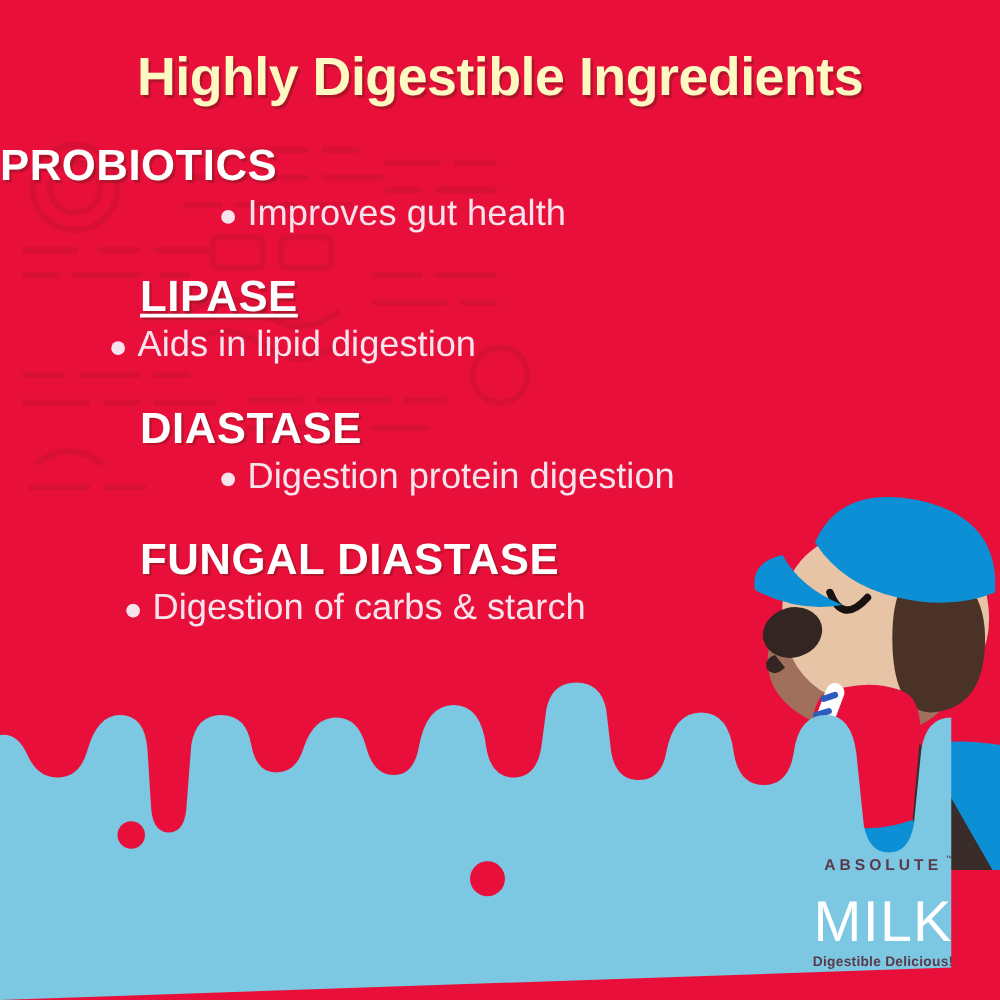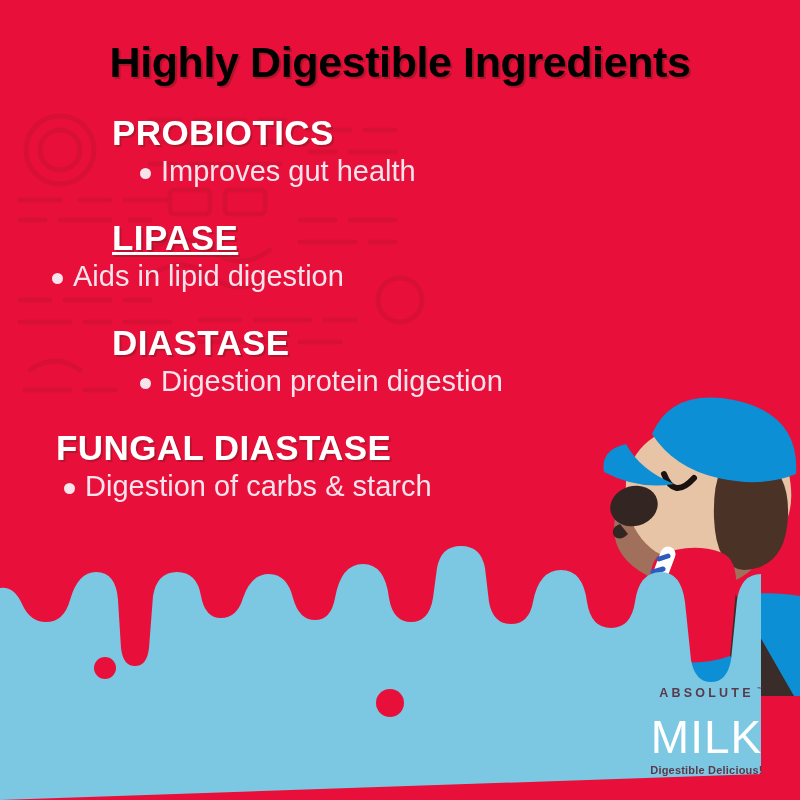--- a/index.html
+++ b/index.html
@@ -19,51 +19,51 @@
   
   .milk{
     position:absolute;left:0;bottom:0;width:800px;height:260px;
   }
   .milk svg{display:block;width:100%;height:100%;}
 
   
   .title{
     position:absolute;left:0;top:38px;width:800px;text-align:center;
     font-size:43px;font-weight:bold;letter-spacing:-.4px;
-    color:#000000;
+    color:#fef9c3;
     text-shadow:2px 2px 0 rgba(110,25,25,.45);
     white-space:nowrap;
   }
 
   
   .list{
     position:absolute;left:0;top:112px;width:660px;
   }
   .item{margin-bottom:6px;}
   .item-name{
     font-size:35px;font-weight:bold;color:#ffffff;letter-spacing:.4px;
     text-shadow:2px 2px 0 rgba(110,25,25,.40);
     line-height:1.18;
   }
   .item-desc{
     font-size:29px;color:#F6E3EC;font-weight:400;line-height:1.3;
-    display:flex;align-items:center;gap:10px;
+    display:flex;align-items:center;gap:10px;margin-left:37px;
   }
   .bullet{
     display:inline-block;width:11px;height:11px;border-radius:50%;
     background:#F6E3EC;flex:0 0 auto;position:relative;top:1px;
   }
   
-  .r0 .item-name{padding-left:112px;}
+  .r0 .item-name{}
   .r0 .item-desc{padding-left:140px;}
   .r1 .item-name{padding-left:112px;text-decoration:underline;}
   .r1 .item-desc{padding-left:52px;}
   .r2 .item-name{padding-left:112px;}
   .r2 .item-desc{padding-left:140px;}
-  .r3 .item-name{padding-left:56px;}
+  .r3 .item-name{padding-left:112px;}
   .r3 .item-desc{padding-left:64px;text-align:right;}
   .r0{margin-bottom:26px;}
   .r1{margin-bottom:26px;}
   .r2{margin-bottom:26px;}
 
   
   .dog{position:absolute;right:0;top:396px;width:210px;height:300px;}
   .dog svg{display:block;width:100%;height:100%;}
 
   

